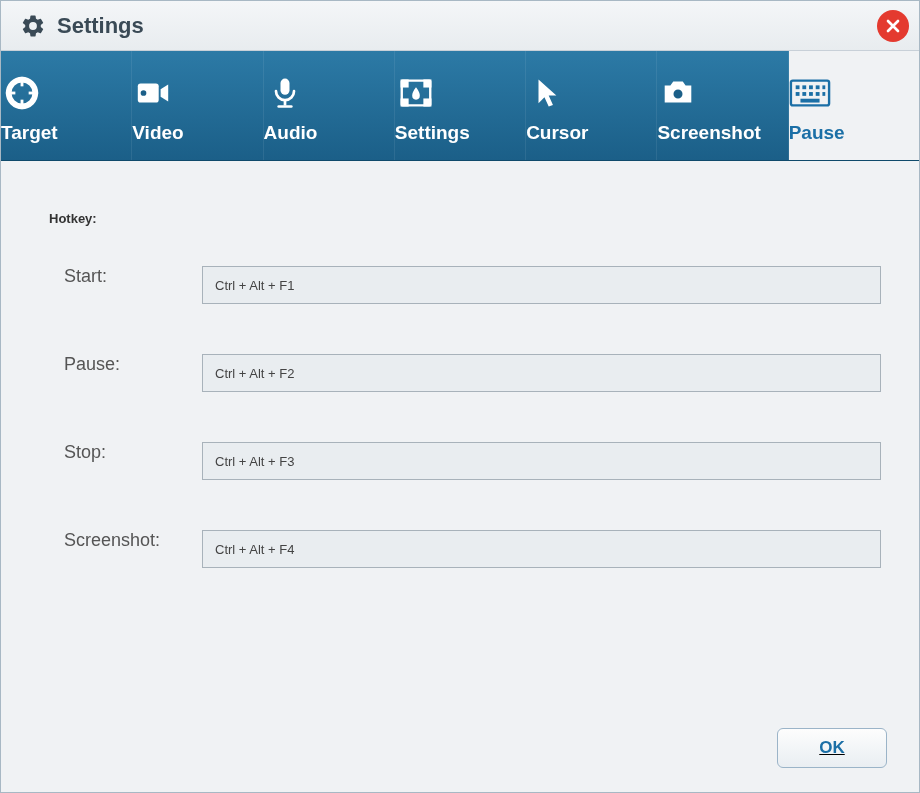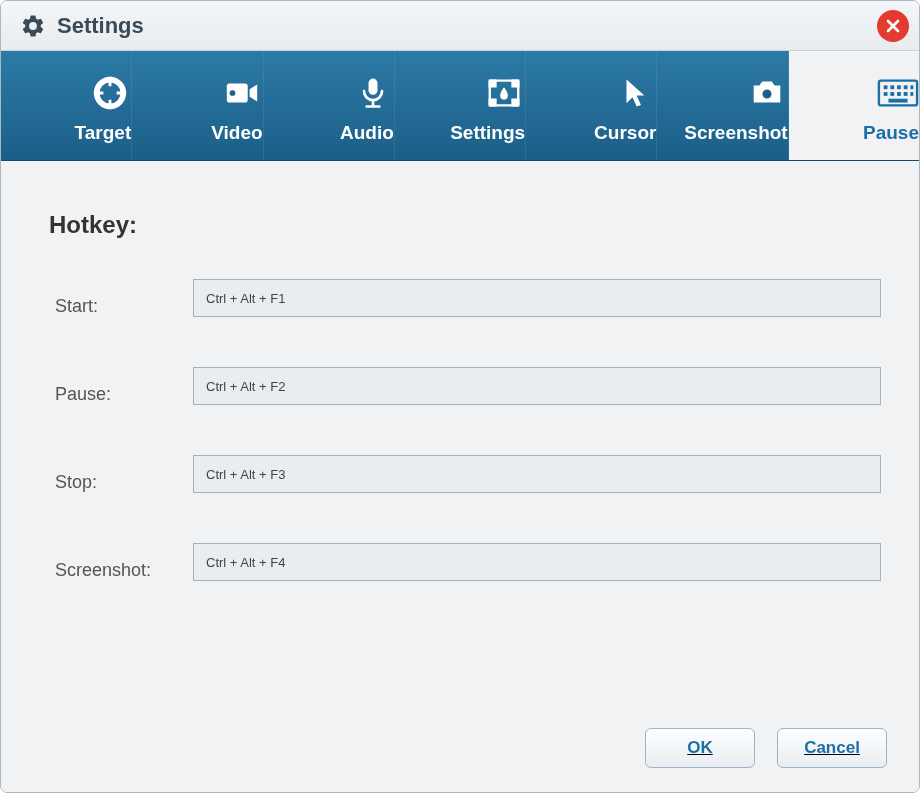--- a/index.html
+++ b/index.html
@@ -10,21 +10,21 @@
     body {
       font-family: -apple-system, BlinkMacSystemFont, "Segoe UI", Arial, sans-serif;
       background: #fff;
       width: 920px;
       height: 793px;
     }
     .window {
       width: 920px;
       height: 793px;
       border: 1px solid #a8b8c4;
-      border-radius: 7px;
+      border-radius: 0;
       overflow: hidden;
       display: flex;
       flex-direction: column;
       background: #fff;
     }
     .titlebar {
       background: linear-gradient(to bottom, #f4f6f8, #e8ecef);
       border-bottom: 1px solid #c8d0d8;
       height: 50px;
       display: flex;
@@ -58,21 +58,21 @@
     .tabbar {
       background: linear-gradient(to bottom, #2c7aa6, #1b5f88);
       display: flex;
       height: 110px;
       border-bottom: 1px solid #0f4a6b;
     }
     .tab {
       flex: 1;
       display: flex;
       flex-direction: column;
-      align-items: flex-end;
+      align-items: flex-start;
       justify-content: center;
       color: #fff;
       font-size: 19px;
       font-weight: 600;
       cursor: pointer;
       border-right: 1px solid rgba(255,255,255,0.08);
       padding-top: 4px;
     }
     .tab .icon-wrap {
       width: 42px;
@@ -87,30 +87,30 @@
       color: #1b6fa6;
       border-right: none;
     }
     .content {
       flex: 1;
       background: #f0f2f4;
       padding: 50px 38px 20px 48px;
       overflow: auto;
     }
     .section-label {
-      font-size: 24px;
+      font-size: 13px;
       font-weight: 700;
       color: #333;
       margin-bottom: 40px;
     }
     .field-row {
       display: flex;
-      align-items: flex-end;
+      align-items: flex-start;
       margin-bottom: 50px;
-      margin-left: 6px;
+      margin-left: 15px;
     }
     .field-label {
       width: 138px;
       font-size: 18px;
       color: #555;
     }
     .field-input {
       flex: 1;
       height: 38px;
       border: 1px solid #a8b2ba;
@@ -273,16 +273,15 @@
     </div>
 
     <div class="field-row">
       <div class="field-label">Screenshot:</div>
       <input class="field-input" type="text" value="Ctrl + Alt + F4" style="">
     </div>
   </div>
 
   <div class="footer">
     <button class="btn">OK</button>
-    <button class="btn">Cancel</button>
   </div>
 
 </div>
 
 </body></html>

